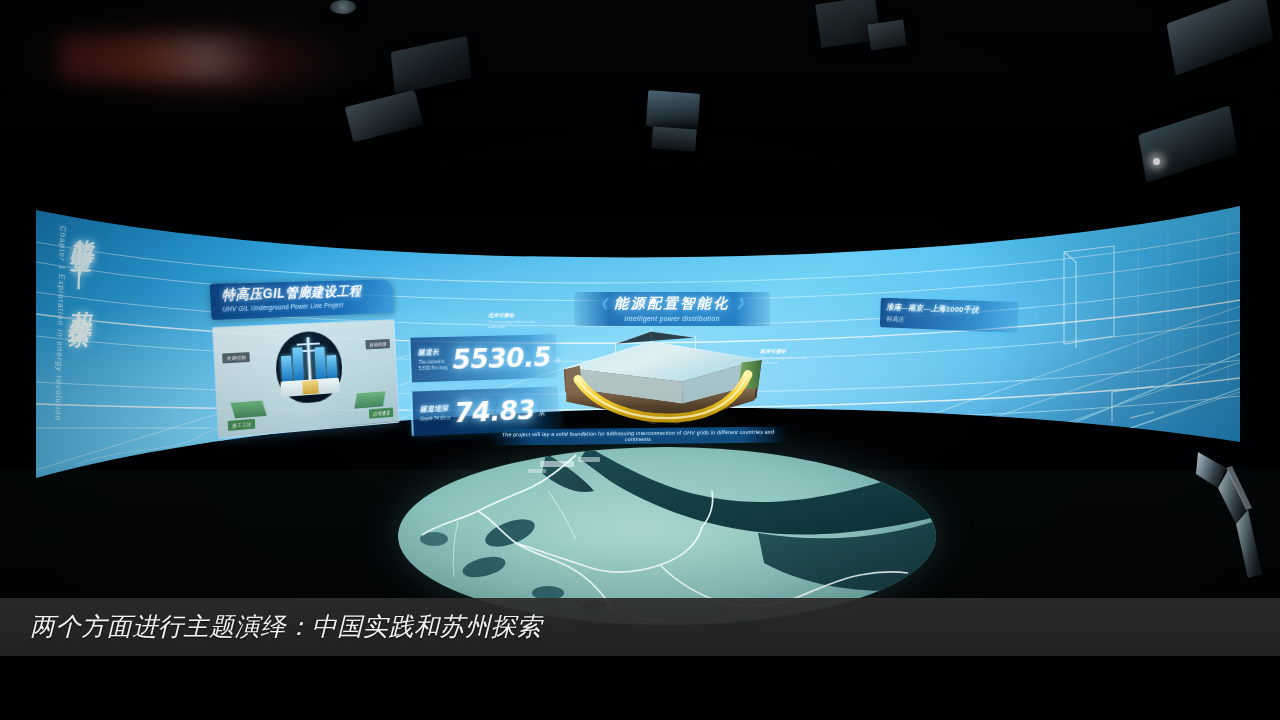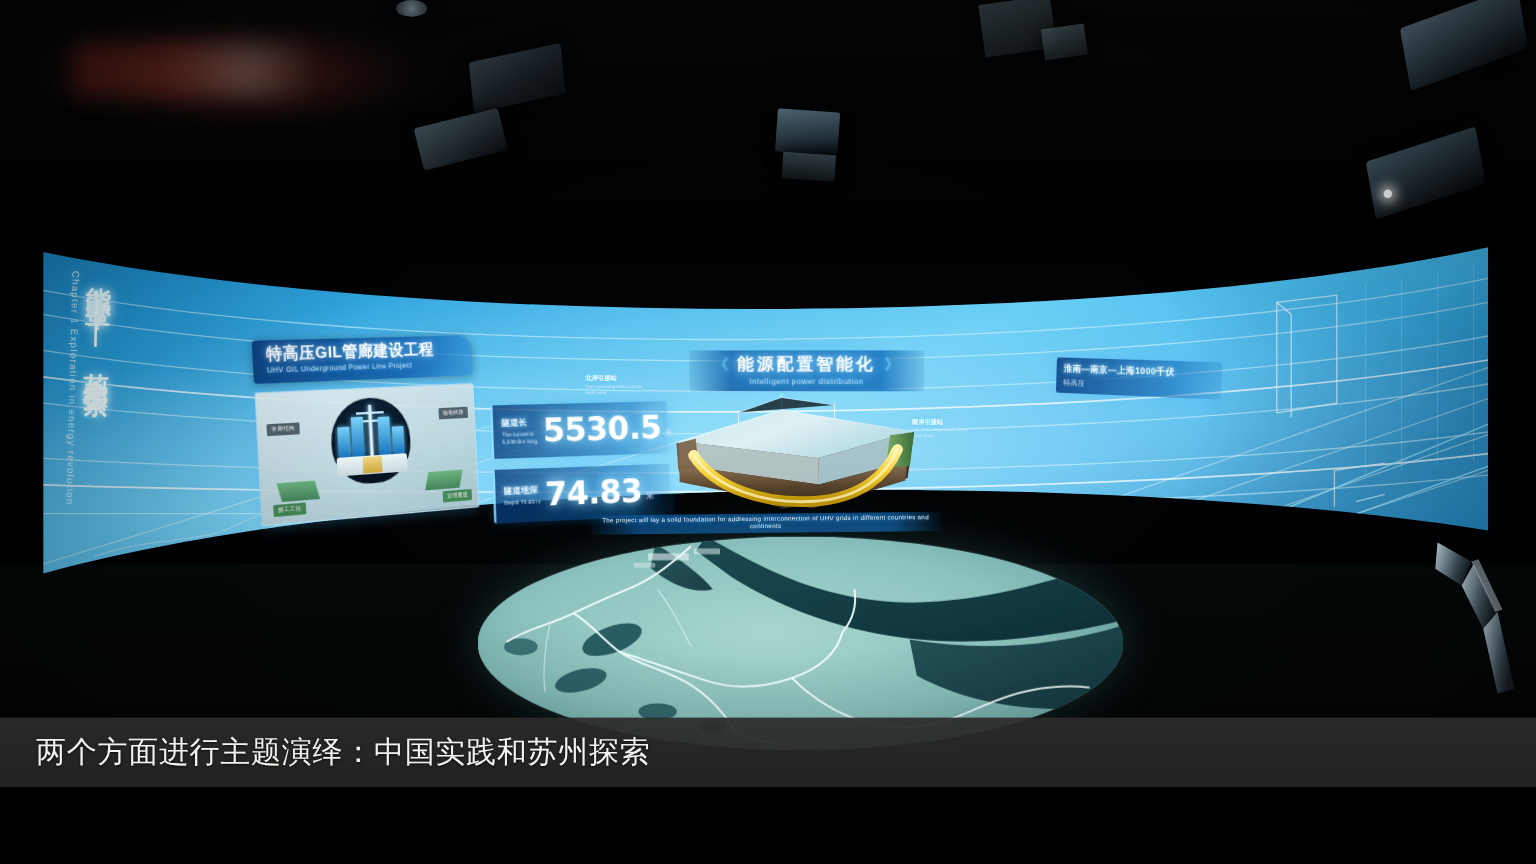--- a/index.html
+++ b/index.html
@@ -7,20 +7,21 @@
     width: 1280px; height: 720px;
     background: #000;
     font-family: "Liberation Sans", sans-serif;
     overflow: hidden;
   }
   #stage {
     position: relative;
     width: 1280px; height: 720px;
     background: #010203;
     overflow: hidden;
+    font-style: italic;
   }
 
   
   .ceiling {
     position: absolute; left: 0; top: 0; width: 1280px; height: 215px;
     background:
       radial-gradient(ellipse 240px 70px at 190px 60px, rgba(150,60,40,0.30), rgba(90,40,30,0.10) 55%, rgba(0,0,0,0) 78%),
       radial-gradient(ellipse 180px 60px at 215px 62px, rgba(120,30,25,0.30), rgba(0,0,0,0) 72%),
       linear-gradient(180deg, #050608 0%, #020304 55%, #000 100%);
   }

